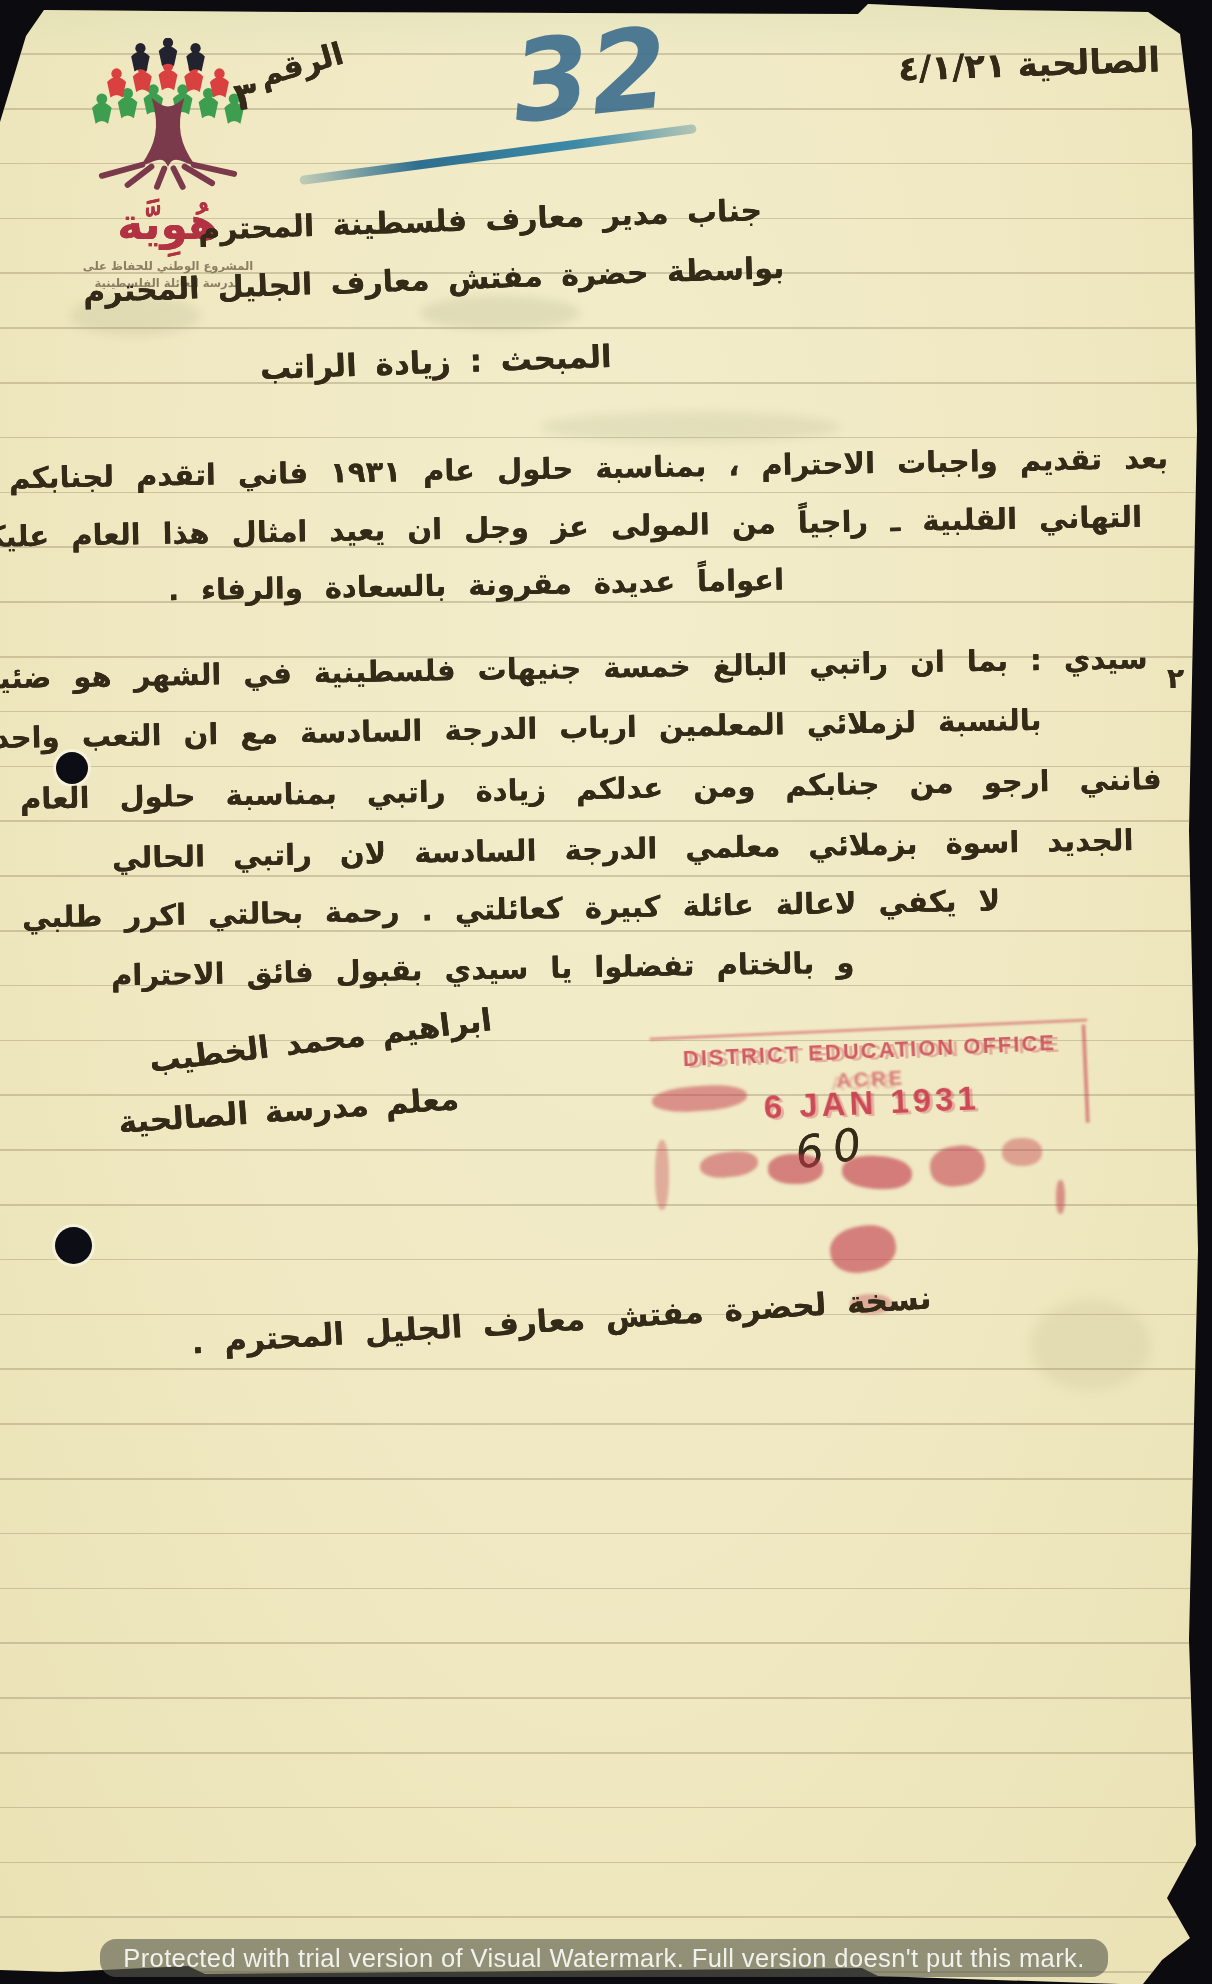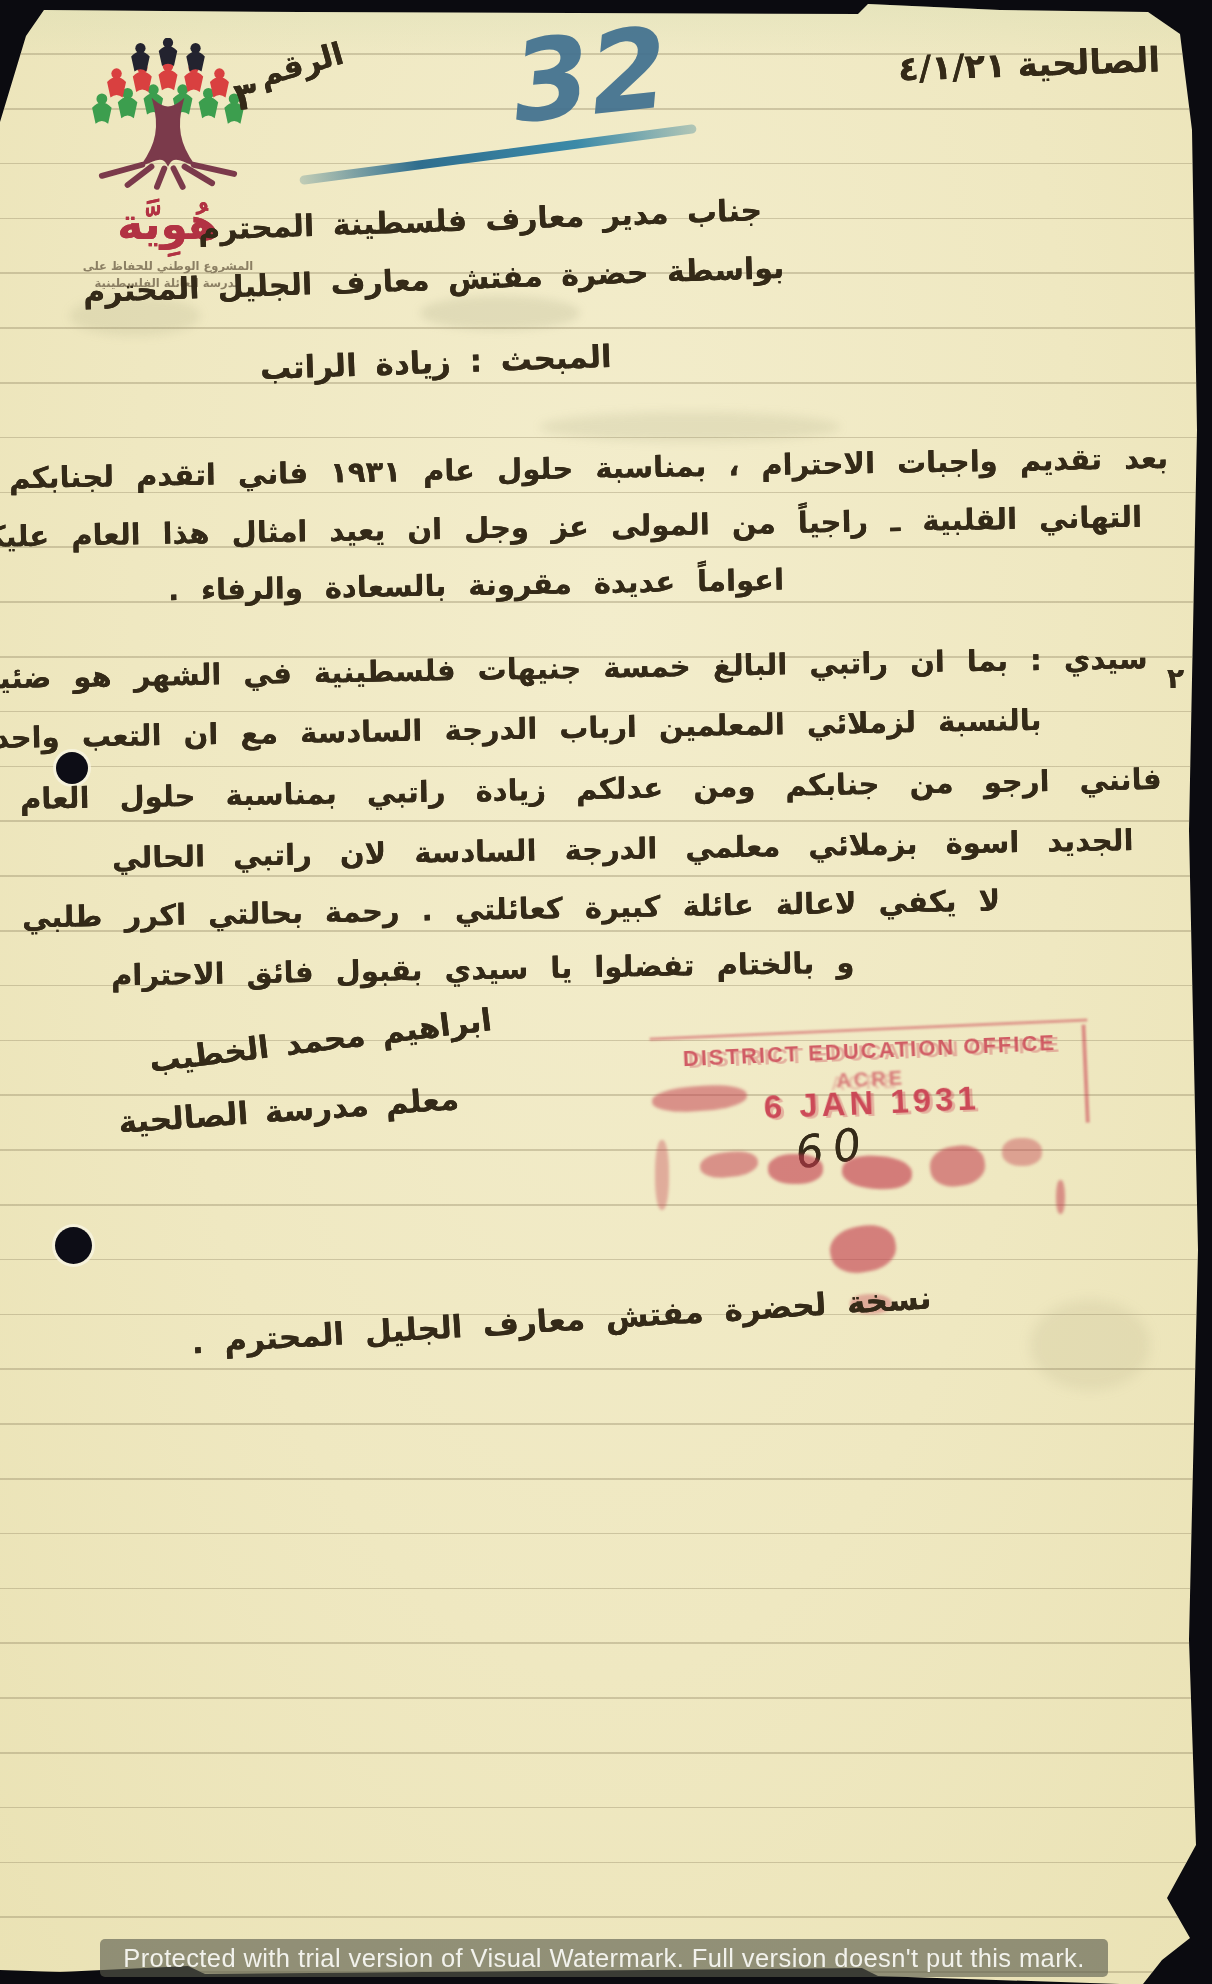--- a/index.html
+++ b/index.html
@@ -35,21 +35,21 @@
   #reg-num{position:absolute;left:512px;top:10px;font-size:112px;font-style:italic;font-weight:bold;
     color:#40708f;transform:rotate(-6deg);font-family:"DejaVu Sans",sans-serif;opacity:.92;}
   #reg-underline{position:absolute;left:298px;top:150px;width:400px;height:9px;border-radius:6px;
     background:linear-gradient(90deg, rgba(55,120,140,.25), #2f6e8e 30%, #3c8aa8 70%, rgba(60,130,150,.35));
     transform:rotate(-7.5deg);}
   
   .stamp{position:absolute;color:#c8354a;font-family:"Liberation Sans",sans-serif;
     text-transform:uppercase;pointer-events:none;}
   .red-blob{position:absolute;background:#c23a4c;border-radius:45%;filter:blur(1.6px);}
   
-  #wm{position:absolute;left:100px;top:1939px;width:1008px;height:38px;border-radius:5px;
+  #wm{position:absolute;left:100px;top:1939px;width:1008px;height:38px;border-radius:16px;
     background:rgba(88,90,76,0.62);display:flex;align-items:center;justify-content:center;}
   #wm span{color:#f2f2ec;font-size:25.5px;font-family:"Liberation Sans",sans-serif;
     letter-spacing:.4px;white-space:nowrap;}
   .hole{position:absolute;background:#0d0d16;border-radius:50%;box-shadow:0 0 0 3px rgba(248,246,228,.75);}
 </style>
 </head>
 <body>
 
 <div id="page">
   <div id="paper"></div>

